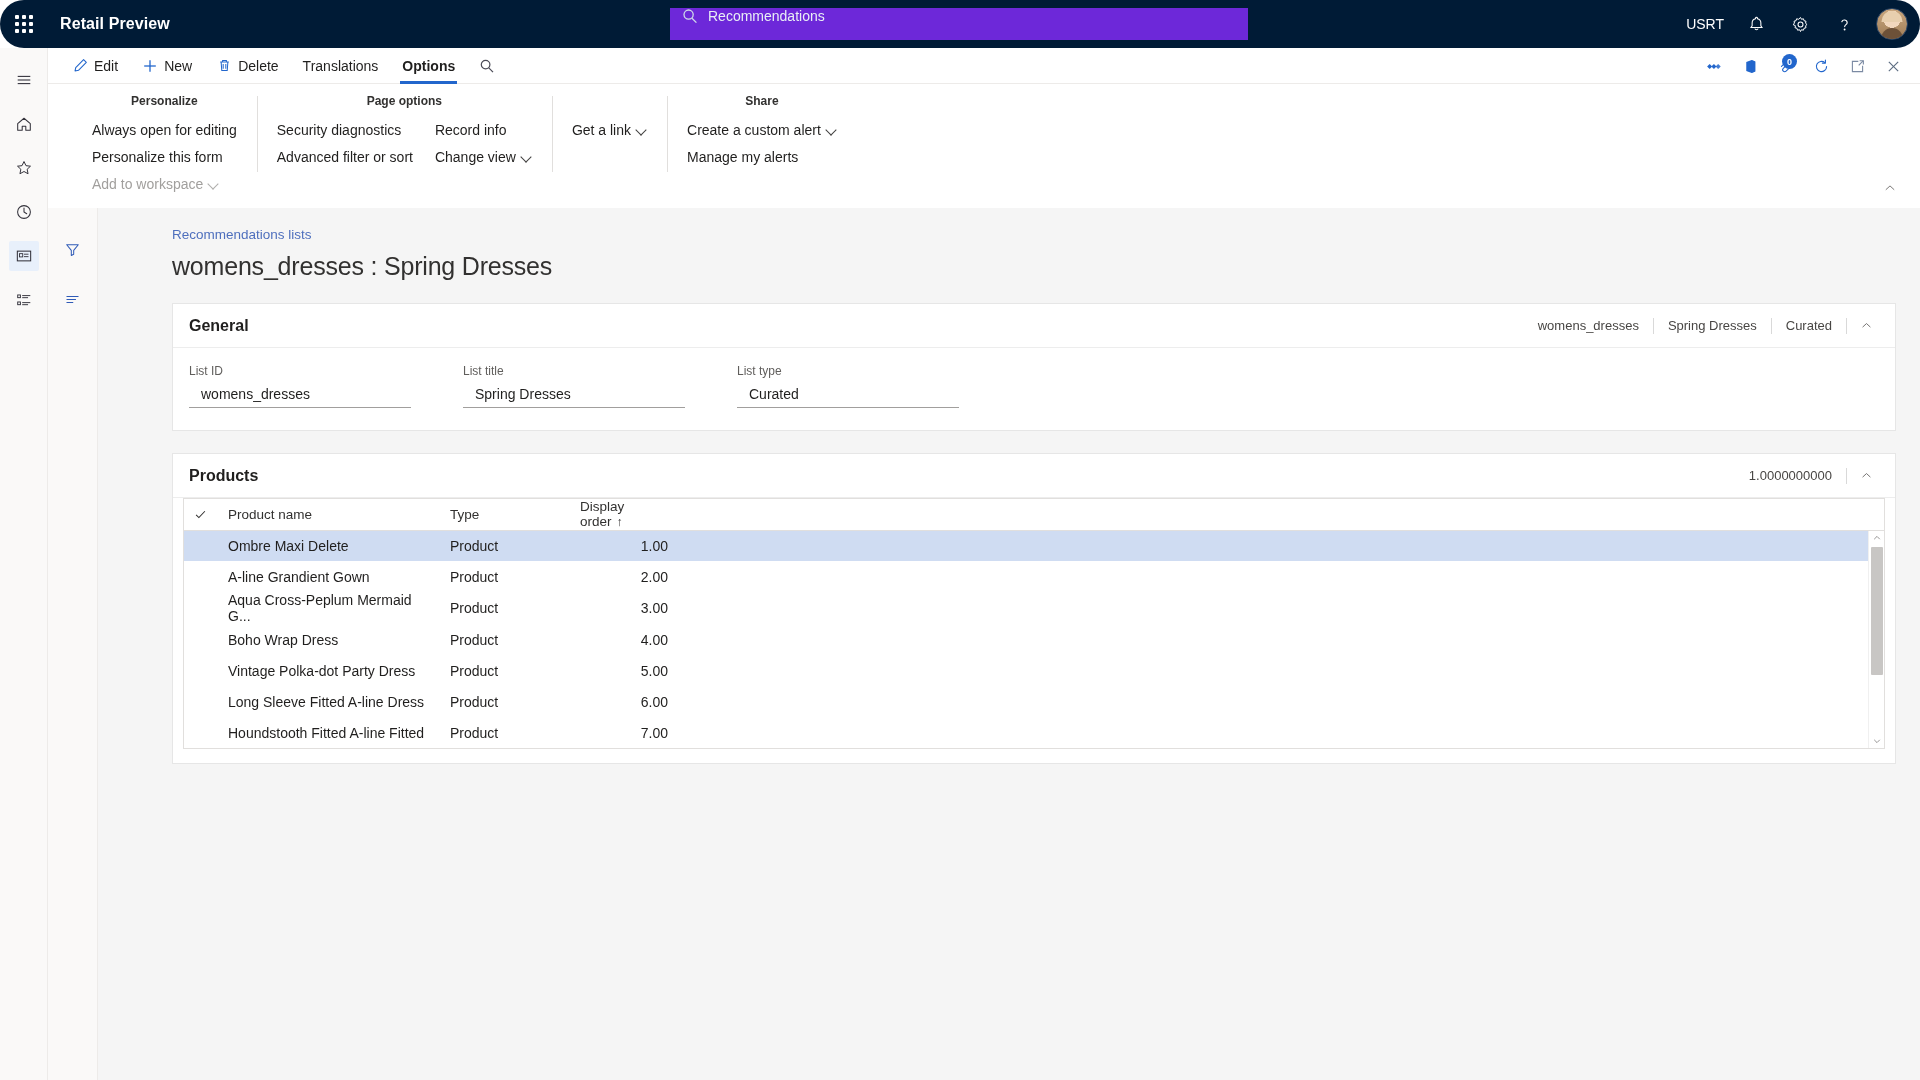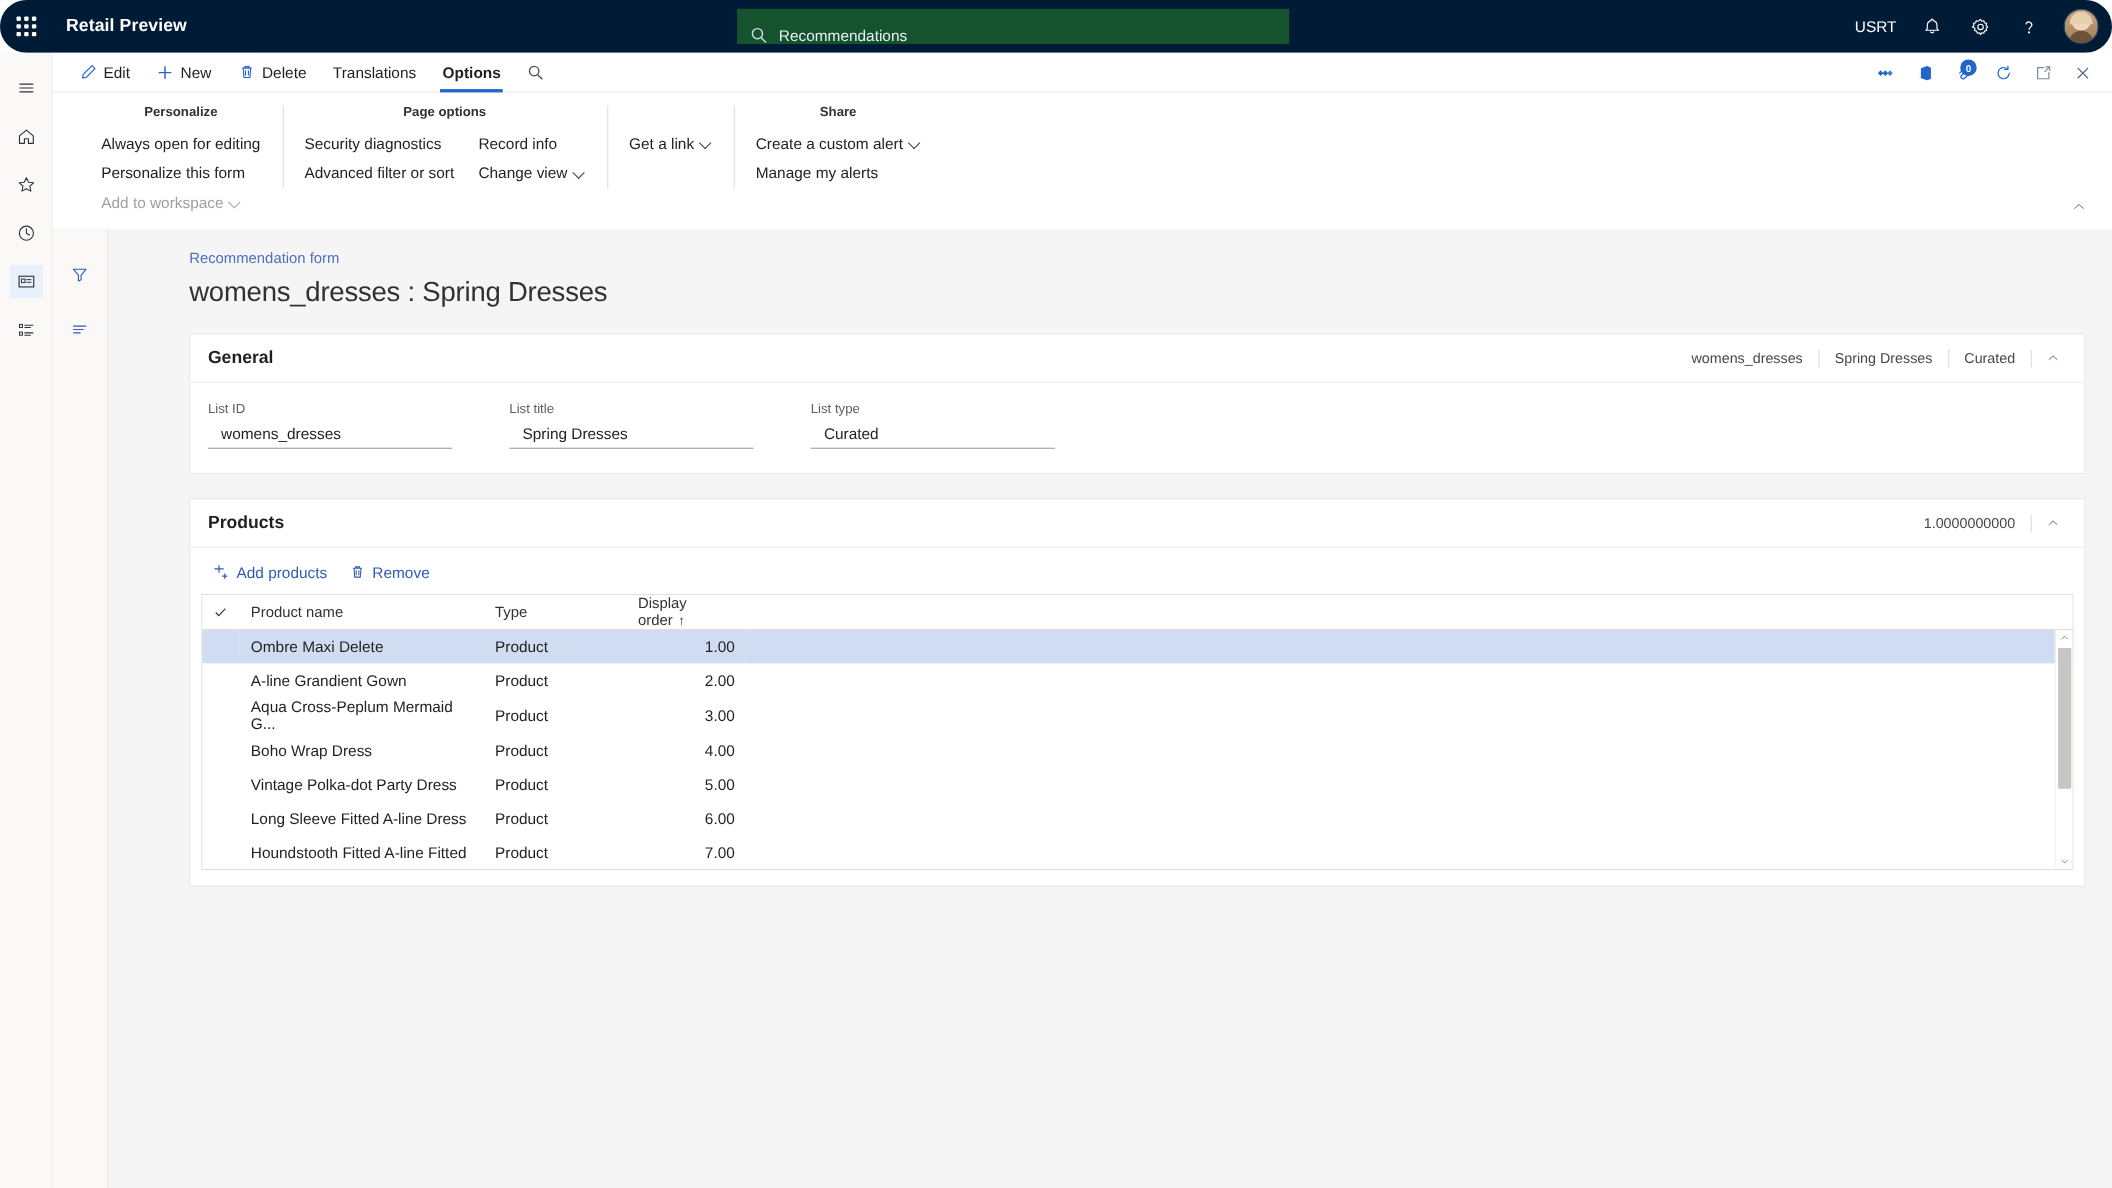--- a/index.html
+++ b/index.html
@@ -17,22 +17,22 @@
     position: relative; color: #ffffff; border-radius: 24px;
   }
   .waffle {
     width: 48px; height: 48px; display: flex; align-items: center; justify-content: center;
     cursor: pointer;
   }
   .waffle-grid { display: grid; grid-template-columns: repeat(3, 4px); grid-gap: 3px; }
   .waffle-grid i { width: 4px; height: 4px; background: #ffffff; border-radius: 1px; display: block; }
   .app-title { font-size: 16px; font-weight: bold; color: #fff; margin-left: 12px; letter-spacing: .1px; }
   .topsearch {
-    position: absolute; left: 670px; top: 8px; width: 502px; height: 32px;
-    background: #14532d; display: flex; align-items: flex-end; padding: 0 12px; cursor: text;
+    position: absolute; left: 670px; top: 8px; width: 578px; height: 32px;
+    background: #6d28d9; display: flex; align-items: flex-start; padding: 0 12px; cursor: text;
   }
   .topsearch .mag { width: 16px; height: 16px; margin-right: 10px; flex: none; }
   .topsearch input {
     background: transparent; border: 0; outline: none; color: #e8eef5;
     font-size: 14px; font-family: "Liberation Sans", sans-serif; width: 100%;
   }
   .topright { position: absolute; right: 12px; top: 0; height: 48px; display: flex; align-items: center; gap: 4px; }
   .tr-item {
     min-width: 40px; height: 48px; display: flex; align-items: center; justify-content: center;
     color: #fff; font-size: 14px; cursor: pointer; padding: 0 8px;
@@ -476,21 +476,21 @@
           <g stroke="#2f5bb7" stroke-width="1.2" stroke-linecap="round">
             <line x1="3.4" y1="6.4" x2="16.6" y2="6.4"></line>
             <line x1="3.4" y1="10" x2="13.6" y2="10"></line>
             <line x1="3.4" y1="13.6" x2="10.4" y2="13.6"></line>
           </g>
         </svg>
     </div>
   </div>
 
   <div class="page">
-    <div class="crumb">Recommendation form</div>
+    <div class="crumb">Recommendations lists</div>
     <div class="page-title">womens_dresses : Spring Dresses</div>
 
     <div class="card">
       <div class="card-head">
         <div class="card-title">General</div>
         <div class="card-summary">
           <span class="chip">womens_dresses</span>
           <span class="chip">Spring Dresses</span>
           <span class="chip">Curated</span>
           <span class="collapse-ic">
@@ -522,47 +522,20 @@
         <div class="card-summary">
           <span class="chip">1.0000000000</span>
           <span class="collapse-ic">
             <svg viewBox="0 0 20 20" width="13" height="13">
                 <path d="M4 12.5L10 7l6 5.5" fill="none" stroke="#605e5c" stroke-width="1.3"></path>
               </svg>
           </span>
         </div>
       </div>
 
-      <div class="grid-toolbar">
-        <div class="gt-btn">
-          <span>
-            <svg viewBox="0 0 16 16" width="15" height="15">
-                <g stroke="#2f5bb7" stroke-width="1.2" fill="none">
-                  <line x1="2" y1="4.4" x2="11" y2="4.4"></line>
-                  <line x1="6.5" y1="1" x2="6.5" y2="8.2"></line>
-                  <line x1="9.6" y1="11.4" x2="14.6" y2="11.4"></line>
-                  <line x1="12.1" y1="8.9" x2="12.1" y2="13.9"></line>
-                </g>
-              </svg>
-          </span>
-          <span>Add products</span>
-        </div>
-        <div class="gt-btn">
-          <span>
-            <svg viewBox="0 0 16 16" width="14" height="14">
-                <g stroke="#2f5bb7" stroke-width="1.1" fill="none">
-                  <path d="M3.4 4.2h9.2M6 4.2V2.7h4v1.5M4.4 4.2l.7 9.1h5.8l.7-9.1"></path>
-                  <line x1="6.6" y1="6.3" x2="6.6" y2="11.4"></line>
-                  <line x1="9.4" y1="6.3" x2="9.4" y2="11.4"></line>
-                </g>
-              </svg>
-          </span>
-          <span>Remove</span>
-        </div>
-      </div>
 
       <div class="grid-wrap">
         <table class="grid">
           <thead>
             <tr>
               <th class="col-check">
                 <span class="check-head">
                   <svg viewBox="0 0 16 16" width="13" height="13">
                       <path d="M2.6 8.4l3.4 3.4 7.4-7.8" fill="none" stroke="#323130" stroke-width="1.3"></path>
                     </svg>

